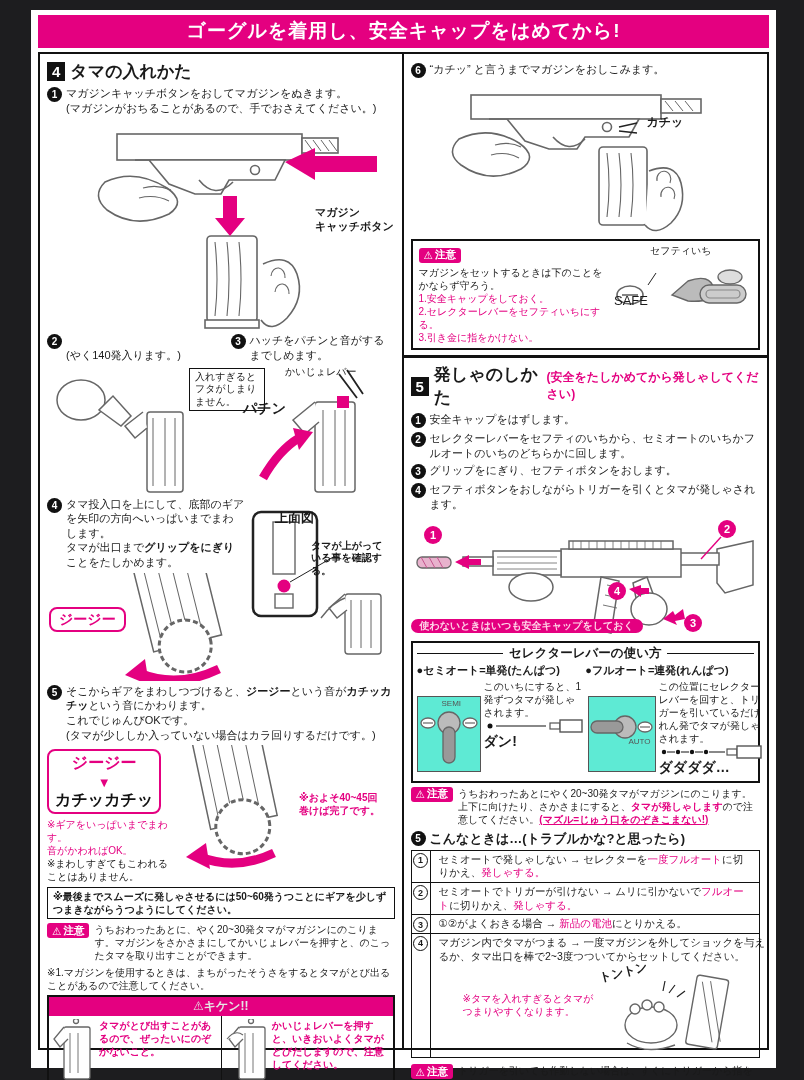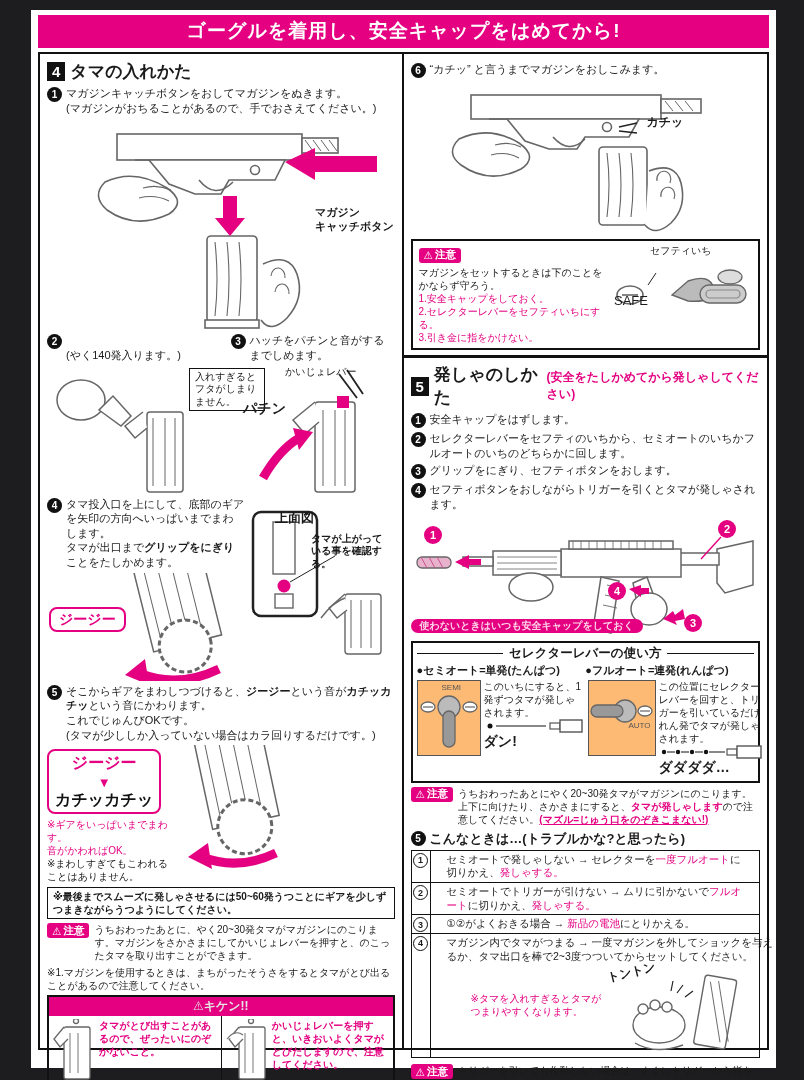--- a/index.html
+++ b/index.html
@@ -49,28 +49,28 @@
   .danger-body{display:flex;}
   .danger-cell{width:50%;box-sizing:border-box;padding:3px;display:flex;gap:3px;align-items:flex-start;}
   .danger-cell+.danger-cell{border-left:1.5px solid #111;}
 
   .sel-box{border:2px solid #111;margin:4px 0 3px 0;padding:2px 4px 4px 4px;}
   .sel-title{display:flex;align-items:center;gap:6px;font-weight:bold;font-size:12.5px;}
   .sel-title:before,.sel-title:after{content:"";flex:1;border-top:1.5px solid #111;}
   .sel-heads{display:flex;font-weight:bold;font-size:11px;margin:1px 0 2px 0;}
   .sel-cols{display:flex;gap:4px;}
   .sel-cell{width:50%;display:flex;gap:3px;}
-  .sel-pic{flex:none;border:1.5px solid #555;background:#fdba74;}
+  .sel-pic{flex:none;border:1.5px solid #555;background:#5eead4;margin-top:16px;}
 
   .trow{display:flex;border:1.5px solid #111;border-bottom:none;align-items:stretch;}
   .trow:last-of-type{border-bottom:1.5px solid #111;}
   .tnum{flex:none;width:18px;border-right:1.5px solid #111;display:flex;align-items:flex-start;justify-content:center;padding-top:2px;}
   .tnum span{width:13px;height:13px;border-radius:50%;border:1.3px solid #111;font-size:9px;font-weight:bold;
      display:flex;align-items:center;justify-content:center;}
-  .tbody{padding:2px 16px;font-size:10.5px;line-height:1.3;}
+  .tbody{padding:2px 8px;font-size:10.5px;line-height:1.3;}
   .pill{display:inline-block;background:var(--accent);color:#ffd3e8;font-weight:bold;font-size:10px;
      border-radius:9px;padding:1px 9px;}
   svg{display:block;}
 </style>
 </head>
 <body>
 
 <div class="page">
 
   <div class="banner">ゴーグルを着用し、安全キャップをはめてから!</div>
@@ -187,21 +187,21 @@
               <circle cx="35" cy="76" r="6.5" fill="#e40080"></circle>
               <rect x="26" y="84" width="18" height="14" fill="#fff" stroke="#666" stroke-width="1.4"></rect>
               <path d="M41 72 L86 46" stroke="#222" stroke-width="1"></path>
               <g fill="#fff" stroke="#666" stroke-width="1.4">
                 <rect x="96" y="84" width="36" height="60" rx="3"></rect>
                 <path d="M102 90 v48 M112 90 v48 M122 90 v48" stroke-width="1"></path>
                 <path d="M96 84 l-16 14 l8 10 l10 -8"></path>
               </g>
               <path d="M72 108 Q84 92 96 88" fill="none" stroke="#666" stroke-width="1.4"></path>
             </svg>
-            <div class="lbl b pre" style="left:62px;top:23px;">タマが上がって
+            <div class="lbl b pre" style="left:62px;top:30px;">タマが上がって
 いる事を確認する。</div>
           </div>
         </div>
       </div>
 
       <div class="step">
         <span class="n">5</span>
         <span class="txt">
           <span>そこからギアをまわしつづけると、</span><span class="b">ジージー</span><span>という音が</span><span class="b">カチッカチッ</span><span>という音にかわります。</span><br>
           <span>これでじゅんびOKです。</span><br>
@@ -226,20 +226,24 @@
             <svg width="130" height="124" viewBox="0 0 130 124">
               <g transform="rotate(-12 65 40)" fill="#fff" stroke="#666" stroke-width="1.5">
                 <rect x="30" y="-18" width="68" height="96"></rect>
                 <path d="M40 -12 v84 M54 -12 v84 M68 -12 v84 M82 -12 v84" stroke-width="1"></path>
                 <circle cx="62" cy="82" r="27" stroke-dasharray="5 3" stroke-width="3"></circle>
               </g>
               <path d="M28 112 Q64 126 102 108" fill="none" stroke="#e40080" stroke-width="9"></path>
               <polygon points="34,98 14,112 38,124" fill="#e40080"></polygon>
             </svg>
           </div>
+        </div>
+        <div style="width:28%;padding-top:46px;">
+          <div class="small b pink pre">※およそ40~45回
+巻けば完了です。</div>
         </div>
       </div>
 
       <div class="boxed b small" style="margin:4px 0;">※最後までスムーズに発しゃさせるには50~60発うつことにギアを少しずつまきながらうつようにしてください。</div>
 
       <div class="cau">
         <span class="caution-badge">
             <span>⚠</span>
             <span>注意</span>
           </span>

